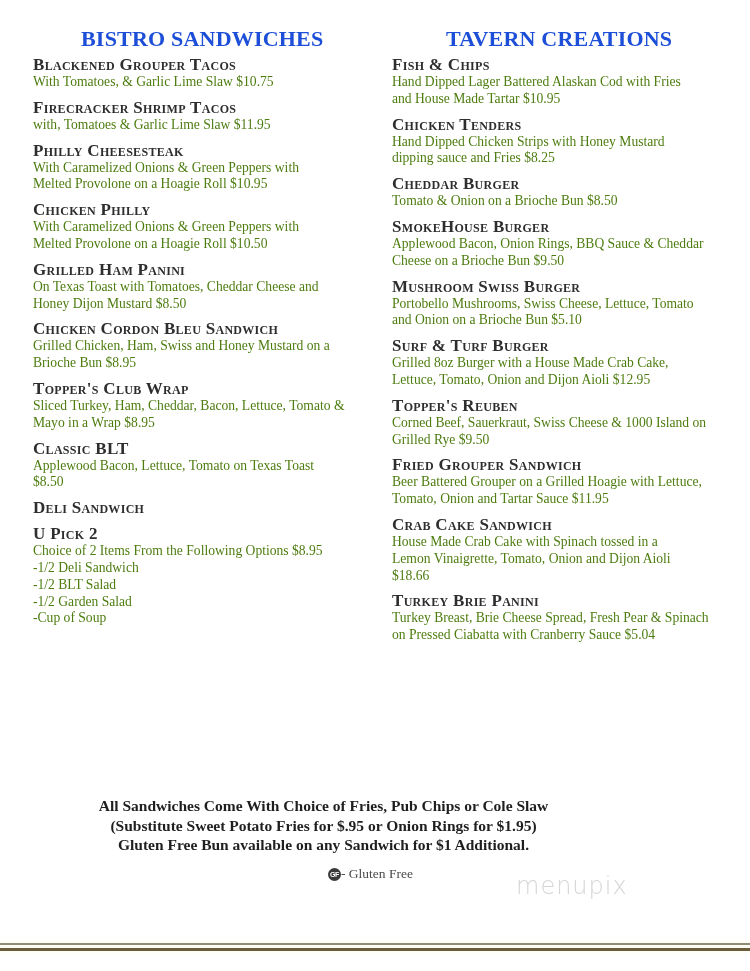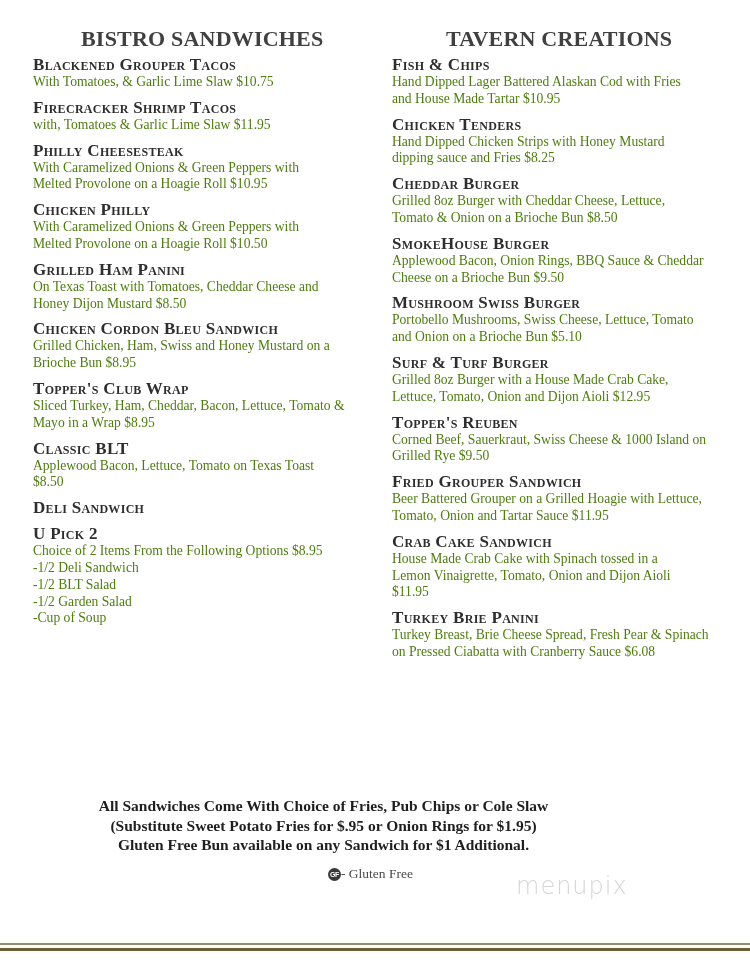--- a/index.html
+++ b/index.html
@@ -17,21 +17,21 @@
     }
     .column {
       position: absolute;
       top: 26px;
     }
     .col-left { left: 33px; width: 340px; }
     .col-right { left: 392px; width: 340px; }
     .section-title {
       font-family: "Liberation Serif", "DejaVu Serif", serif;
       font-weight: bold;
-      color: #404040;
+      color: #1d4ed8;
       font-size: 22px;
       letter-spacing: 0.2px;
       margin: 0 0 4px 0;
       line-height: 26px;
     }
     .col-left .section-title { text-align: left; padding-left: 48px; }
     .col-right .section-title { text-align: left; padding-left: 54px; }
     .item { margin-bottom: 8px; }
     .item-name {
       font-family: "Liberation Serif", "DejaVu Serif", serif;
@@ -191,21 +191,20 @@
       <div class="item">
         <div class="item-name">Chicken Tenders</div>
         <div class="item-desc">
           <div>Hand Dipped Chicken Strips with Honey Mustard</div>
           <div>dipping sauce and Fries $8.25</div>
         </div>
       </div>
       <div class="item">
         <div class="item-name">Cheddar Burger</div>
         <div class="item-desc">
-          <div>Grilled 8oz Burger with Cheddar Cheese, Lettuce,</div>
           <div>Tomato &amp; Onion on a Brioche Bun $8.50</div>
         </div>
       </div>
       <div class="item">
         <div class="item-name">SmokeHouse Burger</div>
         <div class="item-desc">
           <div>Applewood Bacon, Onion Rings, BBQ Sauce &amp; Cheddar</div>
           <div>Cheese on a Brioche Bun $9.50</div>
         </div>
       </div>
@@ -235,28 +234,28 @@
         <div class="item-desc">
           <div>Beer Battered Grouper on a Grilled Hoagie with Lettuce,</div>
           <div>Tomato, Onion and Tartar Sauce $11.95</div>
         </div>
       </div>
       <div class="item">
         <div class="item-name">Crab Cake Sandwich</div>
         <div class="item-desc">
           <div>House Made Crab Cake with Spinach tossed in a</div>
           <div>Lemon Vinaigrette, Tomato, Onion and Dijon Aioli</div>
-          <div>$11.95</div>
+          <div>$18.66</div>
         </div>
       </div>
       <div class="item">
         <div class="item-name">Turkey Brie Panini</div>
         <div class="item-desc">
           <div>Turkey Breast, Brie Cheese Spread, Fresh Pear &amp; Spinach</div>
-          <div>on Pressed Ciabatta with Cranberry Sauce $6.08</div>
+          <div>on Pressed Ciabatta with Cranberry Sauce $5.04</div>
         </div>
       </div>
     </div>
 </div>
 
 <div class="footer-notes">
   <div>All Sandwiches Come With Choice of Fries, Pub Chips or Cole Slaw</div>
   <div>(Substitute Sweet Potato Fries for $.95 or Onion Rings for $1.95)</div>
   <div>Gluten Free Bun available on any Sandwich for $1 Additional.</div>
 </div>

